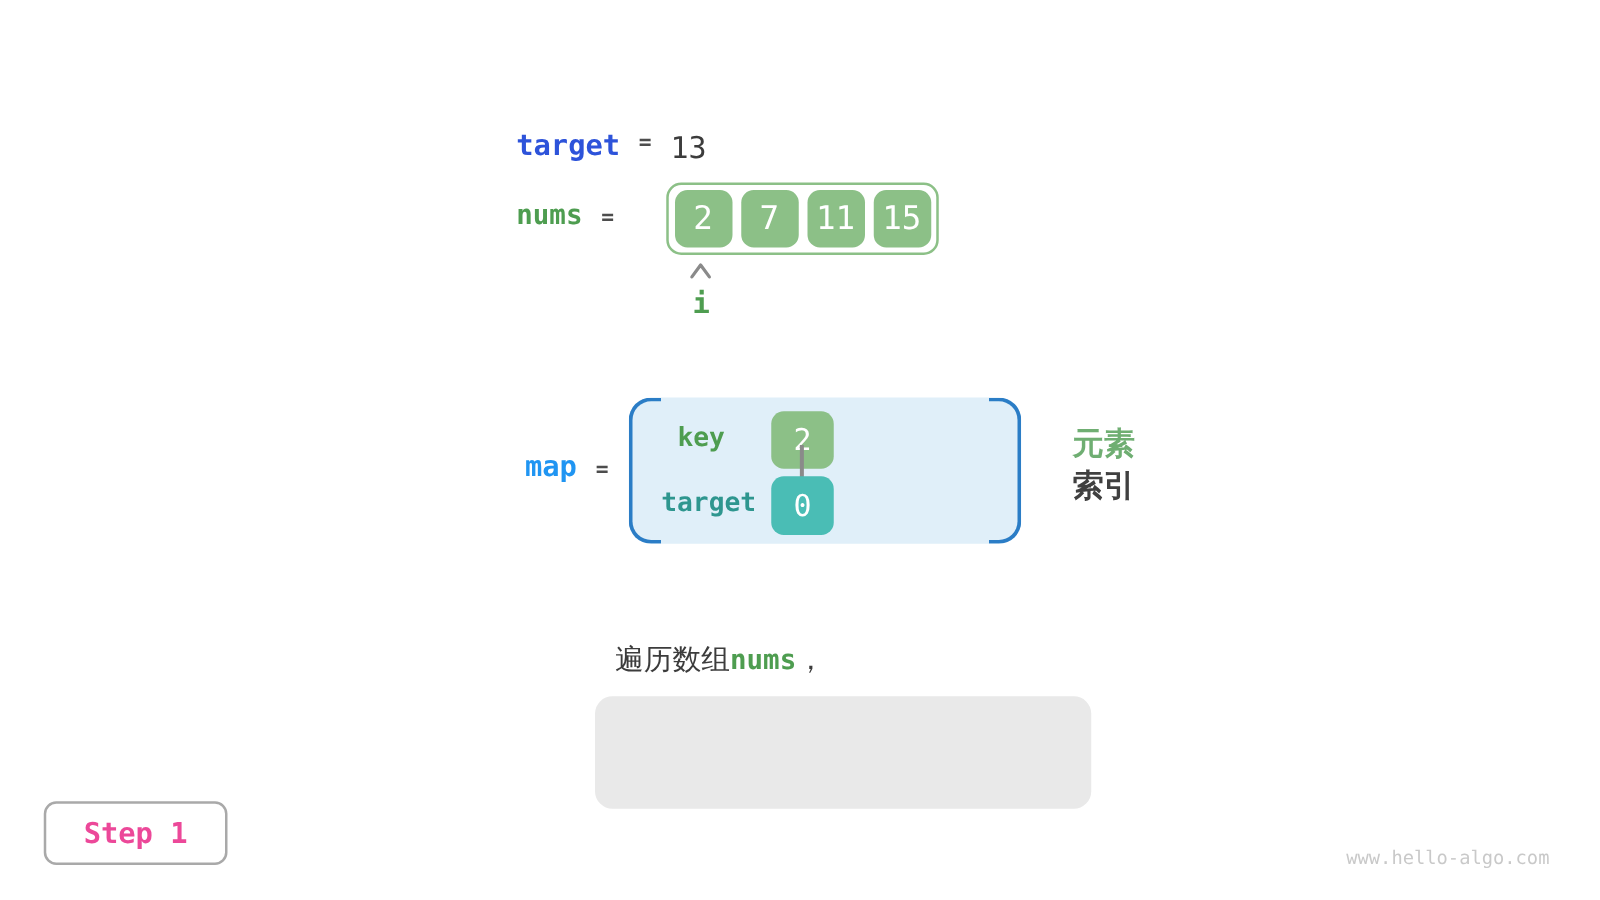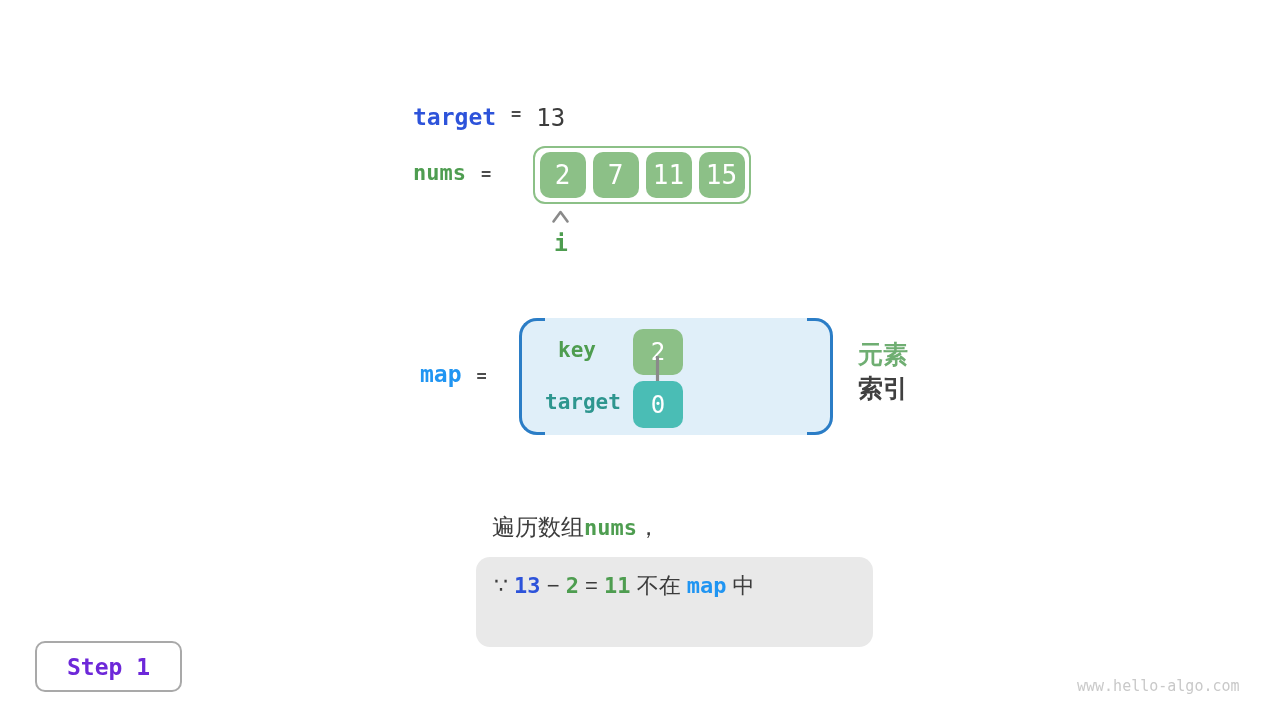--- a/index.html
+++ b/index.html
@@ -56,21 +56,21 @@
   }
 
   
   .map-label {
     position:absolute; left:420px; top:361px;
     display:flex; align-items:baseline; gap:15px;
   }
   .kw-map { font-family:"DejaVu Sans Mono", monospace; font-weight:bold; font-size:23px; color:#2095f2; }
 
   .map-box {
-    position:absolute; left:519px; top:318px;
+    position:absolute; left:503px; top:318px;
     width:314px; height:117px;
     background:#e0eff9;
     border-radius:18px;
   }
   .bracket { position:absolute; top:0; bottom:0; width:26px; border:3px solid #2b7dc6; }
   .bracket.left  { left:0;  border-right:none; border-radius:18px 0 0 18px; }
   .bracket.right { right:0; border-left:none;  border-radius:0 18px 18px 0; }
 
   .map-key-label {
     position:absolute; left:39px; top:20px;
@@ -133,21 +133,21 @@
 
   
   .step-badge {
     position:absolute; left:35px; top:641px;
     width:147px; height:51px;
     background:#ffffff;
     border:2px solid #a9a9a9;
     border-radius:10px;
     display:flex; align-items:center; justify-content:center;
     font-family:"DejaVu Sans Mono", monospace; font-weight:bold;
-    font-size:23px; color:#6d28d9;
+    font-size:23px; color:#ec4899;
   }
   .watermark {
     position:absolute; left:1077px; top:677px;
     font-family:"DejaVu Sans Mono", monospace;
     font-size:15px; color:#c9c9c9;
   }
 </style>
 </head>
 <body>
 
@@ -195,18 +195,17 @@
 <div class="side-label-top">元素</div>
 <div class="side-label-bottom">索引</div>
 
 <div class="caption">
   <span>遍历数组</span>
   <span class="code-green">nums</span>
   <span>，</span>
 </div>
 
 <div class="note-box">
-  <div class="note-line"><span class="seg-plain">∵ </span><span class="seg-blue">13</span><span class="seg-plain"> − </span><span class="seg-green">2</span><span class="seg-plain"> = </span><span class="seg-green">11</span><span class="seg-plain"> 不在 </span><span class="seg-sky">map</span><span class="seg-plain"> 中</span></div>
 </div>
 
 <div class="step-badge">Step 1</div>
 
 <div class="watermark">www.hello-algo.com</div>
 
 </body></html>

